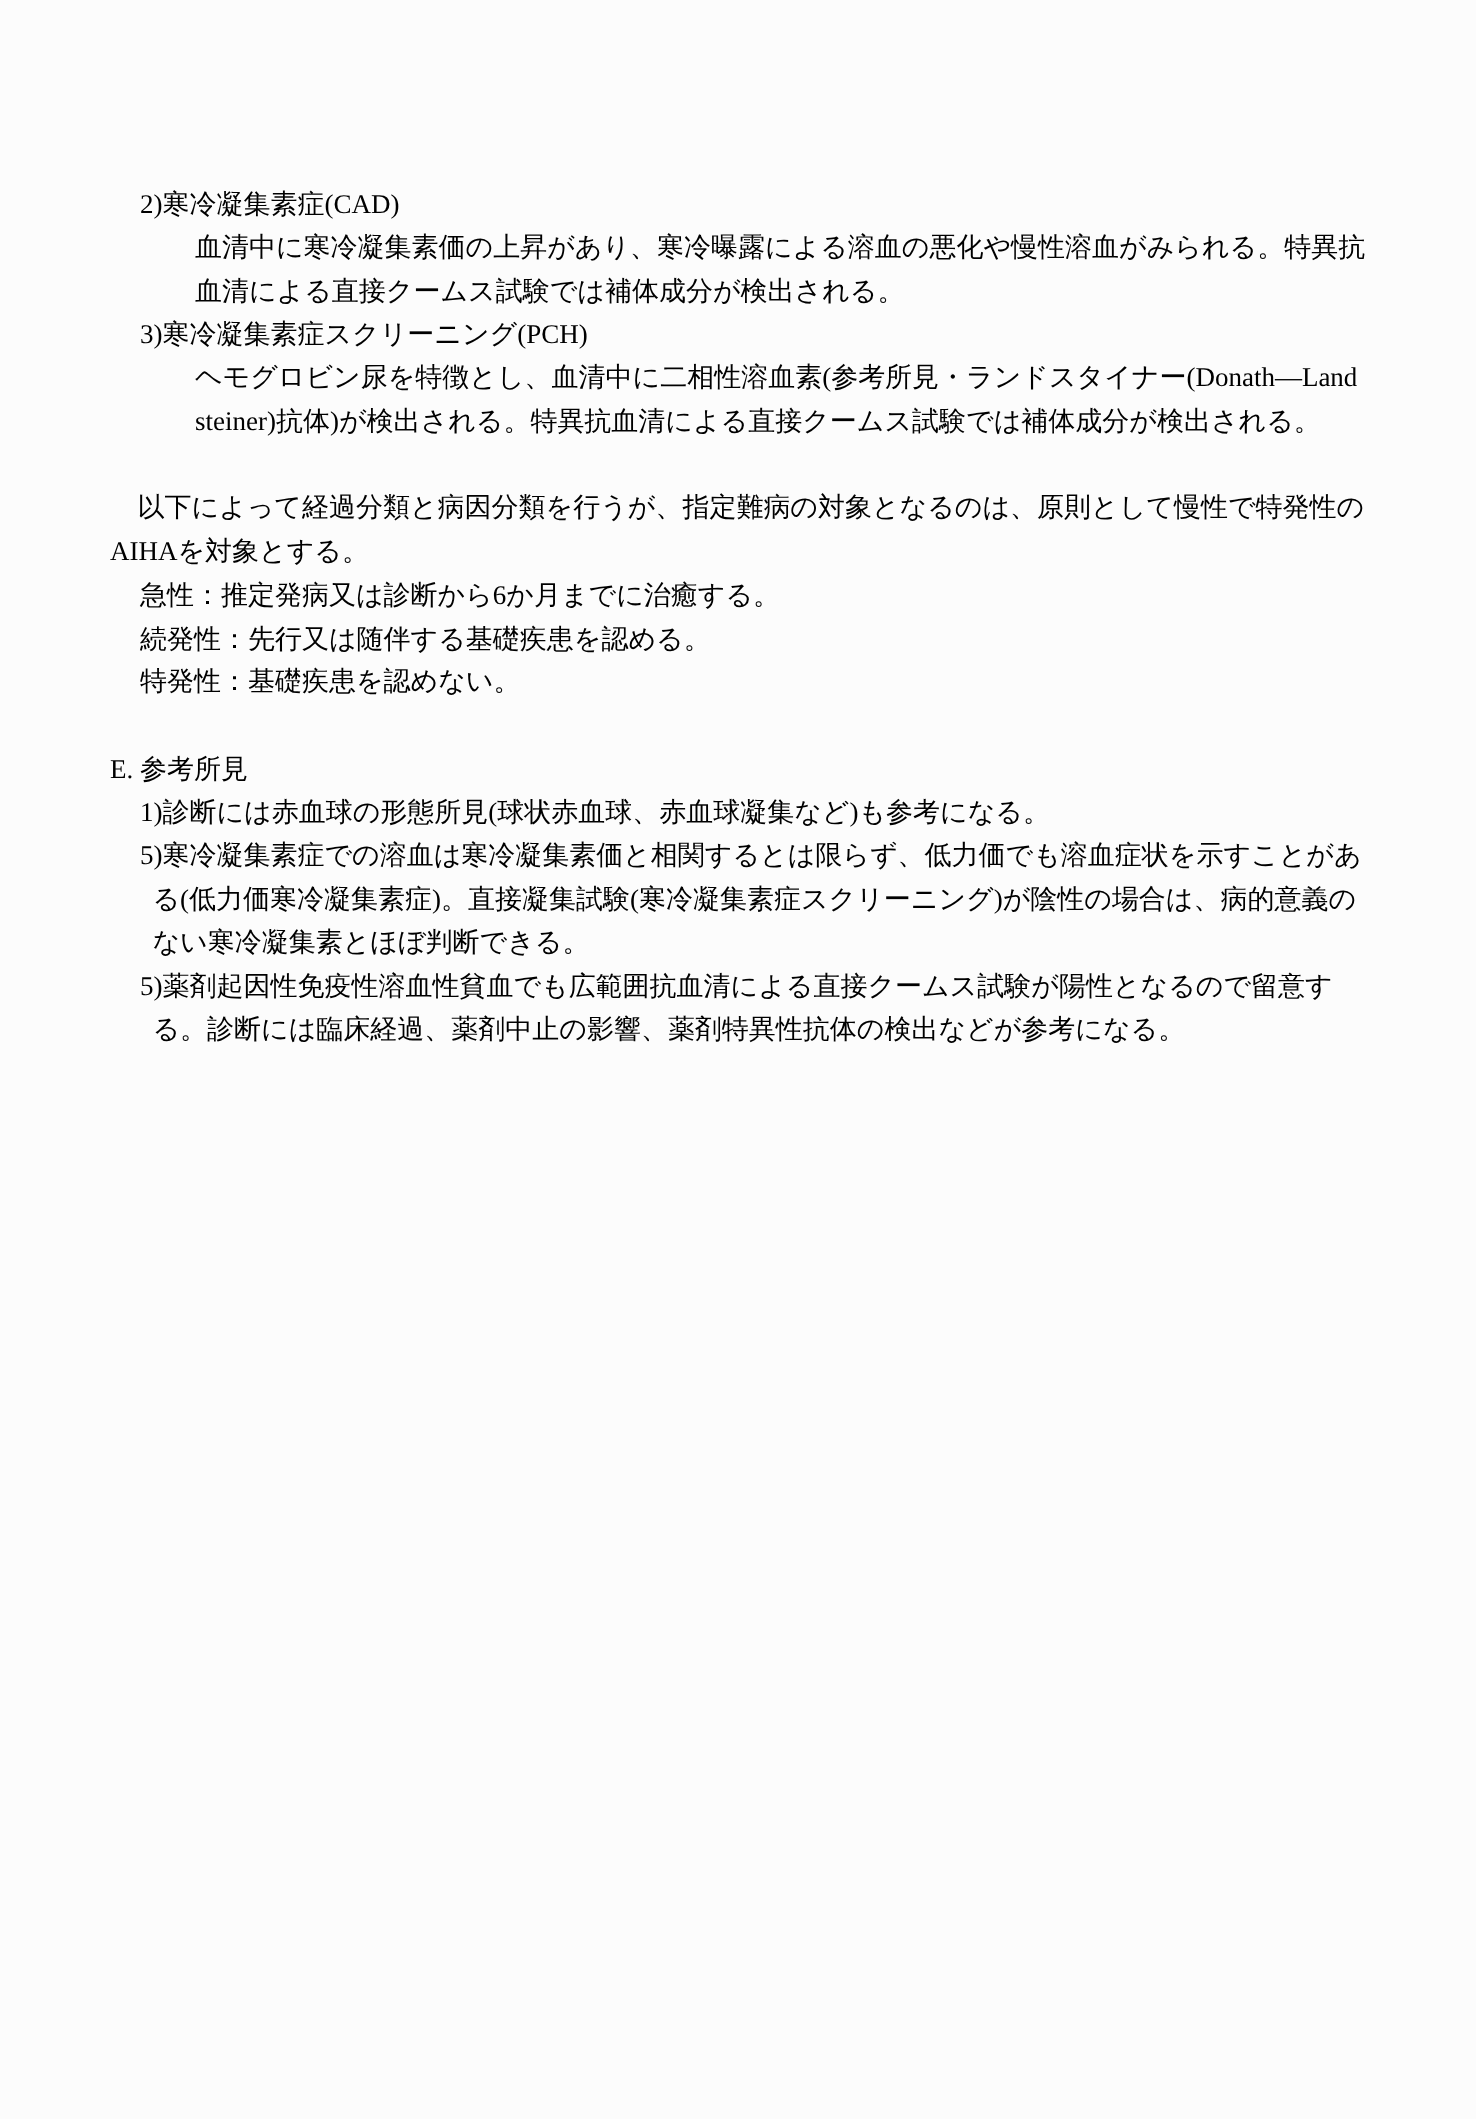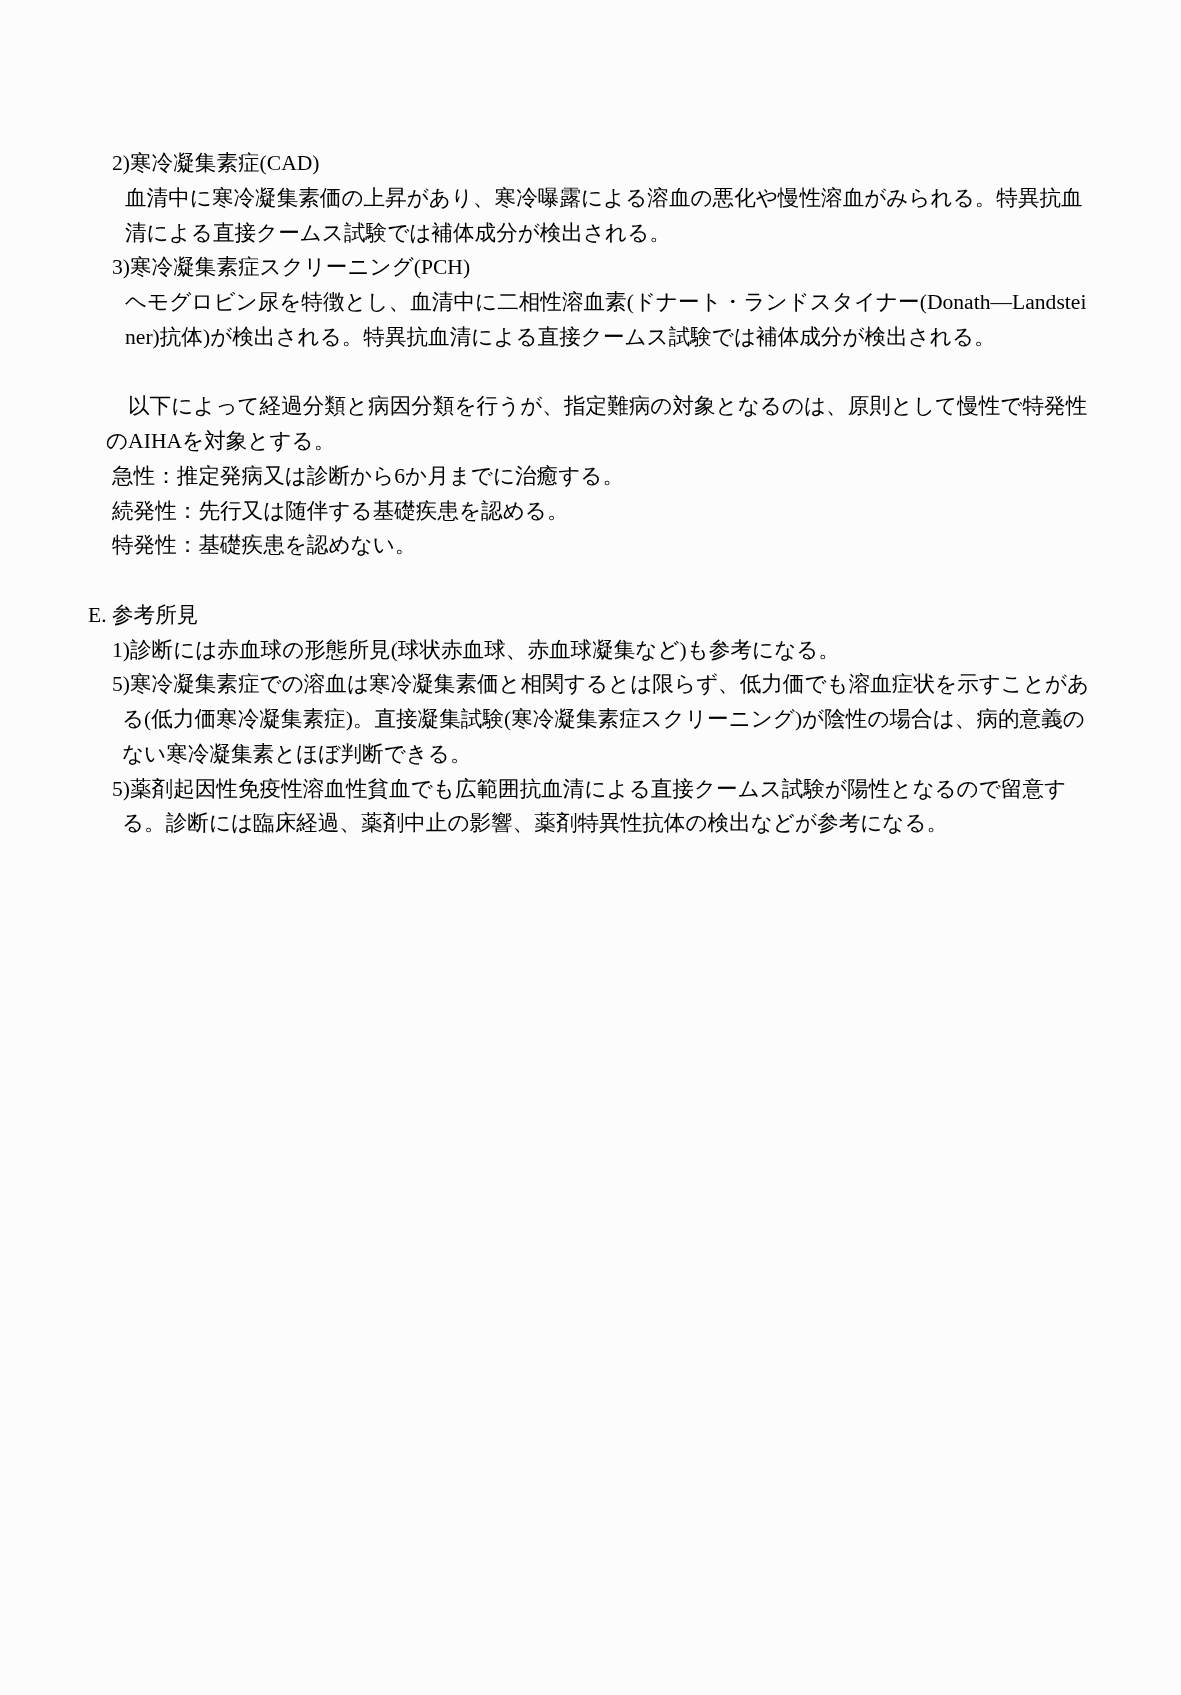--- a/index.html
+++ b/index.html
@@ -27,26 +27,25 @@
     text-align: left;
     word-break: break-all;
     overflow-wrap: anywhere;
   }
   
   .num-line {
     padding-left: 24px;
   }
   
   .crit-desc {
-    margin-left: 37px;
+    margin-left: 68px;
   }
   
   .intro-para {
     text-indent: 22px;
-    margin-left: 18px;
   }
   
   .base-line {
     padding-left: 0;
   }
   
   .ref-item {
     padding-left: 34px;
     text-indent: -10px;
   }
@@ -59,21 +58,21 @@
 
 <div class="page">
   <div class="doc">
 
     <div class="num-line"><span>2)</span><span>寒冷凝集素症(CAD)</span></div>
 
     <div class="crit-desc">血清中に寒冷凝集素価の上昇があり、寒冷曝露による溶血の悪化や慢性溶血がみられる。特異抗血清による直接クームス試験では補体成分が検出される。</div>
 
     <div class="num-line"><span>3)</span><span>寒冷凝集素症スクリーニング(PCH)</span></div>
 
-    <div class="crit-desc">ヘモグロビン尿を特徴とし、血清中に二相性溶血素(ドナート・ランドスタイナー(Donath―Landsteiner)抗体)が検出される。特異抗血清による直接クームス試験では補体成分が検出される。</div>
+    <div class="crit-desc">ヘモグロビン尿を特徴とし、血清中に二相性溶血素(参考所見・ランドスタイナー(Donath―Landsteiner)抗体)が検出される。特異抗血清による直接クームス試験では補体成分が検出される。</div>
 
     <div class="spacer"></div>
 
     <div class="intro-para">以下によって経過分類と病因分類を行うが、指定難病の対象となるのは、原則として慢性で特発性のAIHAを対象とする。</div>
 
     <div class="num-line">急性：推定発病又は診断から6か月までに治癒する。</div>
     <div class="num-line">続発性：先行又は随伴する基礎疾患を認める。</div>
     <div class="num-line">特発性：基礎疾患を認めない。</div>
 
     <div class="spacer"></div>

